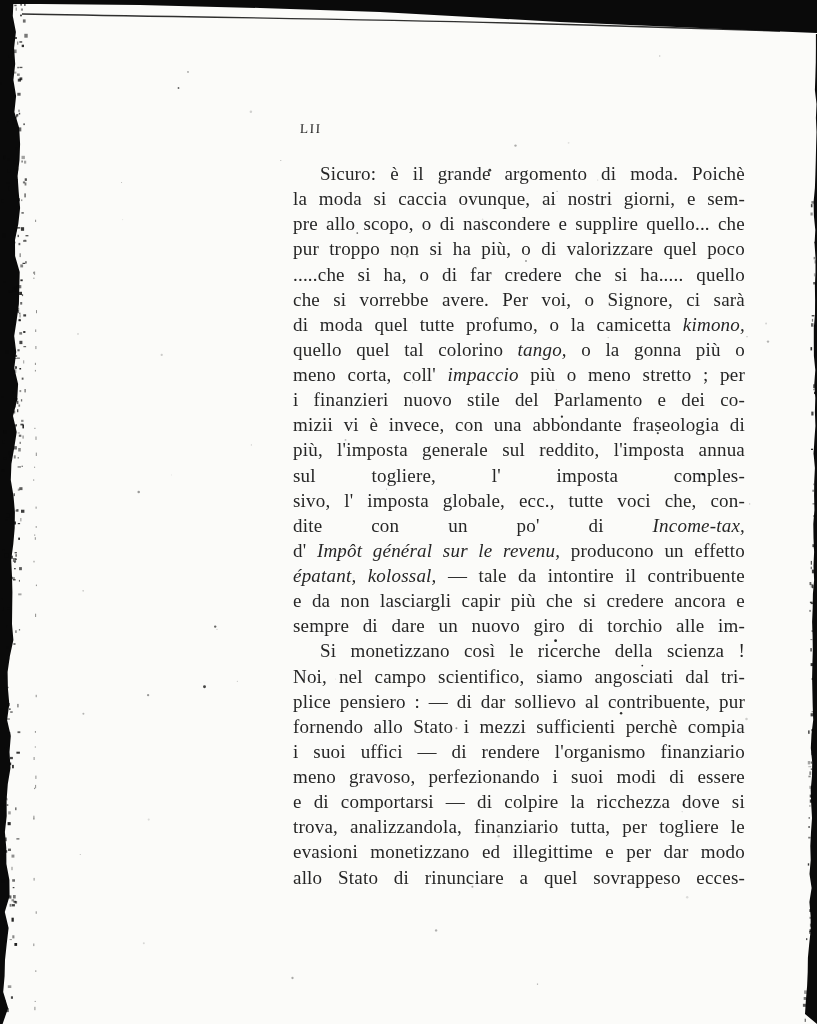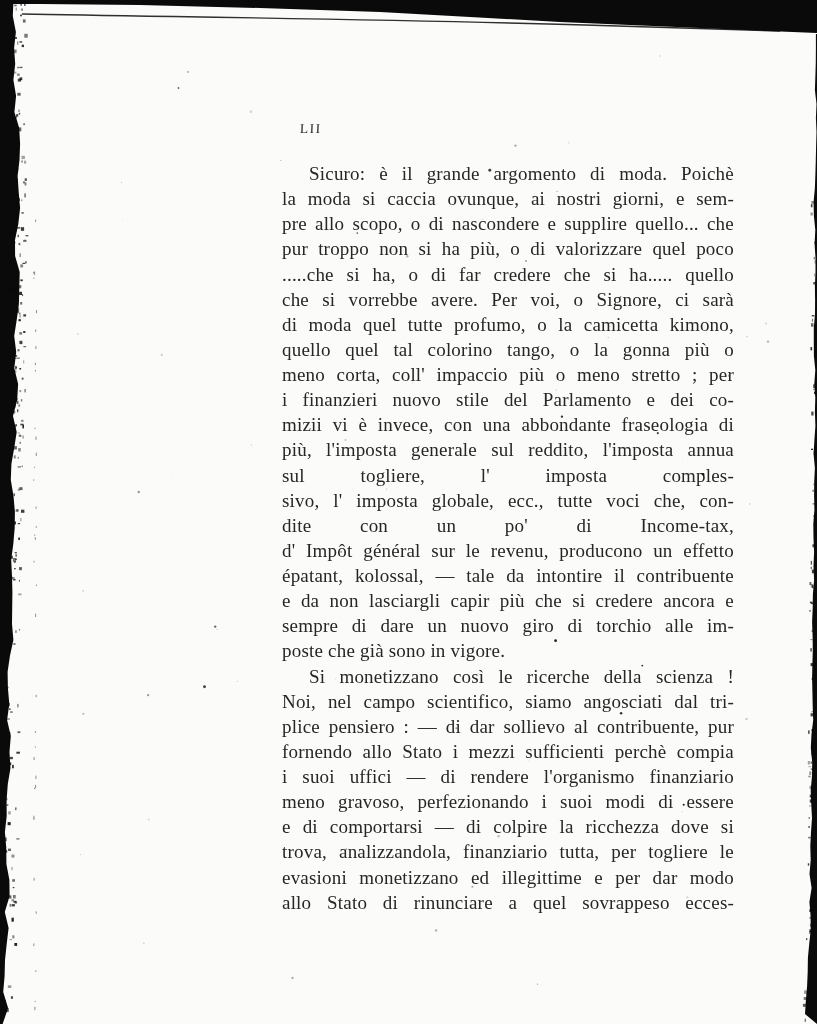--- a/index.html
+++ b/index.html
@@ -14,30 +14,30 @@
     position:relative;width:817px;height:1024px;background:var(--paper);overflow:hidden;
     font-family:"Liberation Serif","DejaVu Serif",serif;color:var(--ink);
   }
   .artifacts{position:absolute;left:0;top:0;z-index:5;pointer-events:none;}
   .pagenum{
     position:absolute;left:300px;top:121px;z-index:2;
     font-size:13.5px;letter-spacing:1.5px;color:var(--ink);
     transform:skewX(-2deg);
   }
   .text-block{
-    position:absolute;left:282px;top:161px;width:452px;z-index:2;
-    font-size:19px;letter-spacing:0.2px;line-height:25.13px;
+    position:absolute;left:293px;top:161px;width:452px;z-index:2;
+    font-size:19px;letter-spacing:0.2px;line-height:25.13px;text-align:center;
   }
   .line{
     display:flex;justify-content:space-between;
     height:25.13px;line-height:25.13px;white-space:pre;
   }
   .line.nojust{display:block;}
   .line.indent{padding-left:27px;}
-  .it{}
+  .it{font-style:italic;}
 </style>
 </head>
 <body>
 
 <div class="page">
   <svg id="artifacts" class="artifacts" width="817" height="1024">
       <polygon points="0,0 817,0 817,33 700,28 560,22 470,17 380,12 260,8 140,5 40,4 0,4" fill="#0a0a0a"></polygon>
       <path d="M22,14 C180,17 380,19 585,25 L780,31" stroke="#0a0a0a" stroke-width="1.4" fill="none" opacity="0.85"></path>
       <polygon points="0,0 13.5,0 12.8,16 15.9,32 14.1,48 15.2,64 13.4,80 16.1,96 14.4,112 19.2,128 20.1,144 19.5,160 17.6,176 18.7,192 20.1,208 18.3,224 15.0,240 15.1,256 19.7,272 19.3,288 18.9,304 16.7,320 14.2,336 16.2,352 14.3,368 18.1,384 17.2,400 13.0,416 16.7,432 14.2,448 11.4,464 10.8,480 13.5,496 14.9,512 14.7,528 13.3,544 11.2,560 12.0,576 12.4,592 12.2,608 12.0,624 13.4,640 9.9,656 7.6,672 7.9,688 9.3,704 7.1,720 10.8,736 9.5,752 10.5,768 7.8,784 6.6,800 6.7,816 4.9,832 6.3,848 6.4,864 9.4,880 9.6,896 4.8,912 8.6,928 6.7,944 5.0,960 4.6,976 3.2,992 8.1,1008 2.6,1024 0,1024" fill="#0a0a0a"></polygon>
       <rect x="12.3" y="935.3" width="2.1" height="3.1" fill="#0a0a0a" opacity="0.48"></rect>
@@ -459,21 +459,20 @@
       <div class="line"><span><span>i</span></span><span><span>finanzieri</span></span><span><span>nuovo</span></span><span><span>stile</span></span><span><span>del</span></span><span><span>Parlamento</span></span><span><span>e</span></span><span><span>dei</span></span><span><span>co-</span></span></div>
       <div class="line"><span><span>mizii</span></span><span><span>vi</span></span><span><span>è</span></span><span><span>invece,</span></span><span><span>con</span></span><span><span>una</span></span><span><span>abbondante</span></span><span><span>fraseologia</span></span><span><span>di</span></span></div>
       <div class="line"><span><span>più,</span></span><span><span>l'imposta</span></span><span><span>generale</span></span><span><span>sul</span></span><span><span>reddito,</span></span><span><span>l'imposta</span></span><span><span>annua</span></span></div>
       <div class="line"><span><span>sul</span></span><span><span>togliere,</span></span><span><span>l'</span></span><span><span>imposta</span></span><span><span>comples-</span></span></div>
       <div class="line"><span><span>sivo,</span></span><span><span>l'</span></span><span><span>imposta</span></span><span><span>globale,</span></span><span><span>ecc.,</span></span><span><span>tutte</span></span><span><span>voci</span></span><span><span>che,</span></span><span><span>con-</span></span></div>
       <div class="line"><span><span>dite</span></span><span><span>con</span></span><span><span>un</span></span><span><span>po'</span></span><span><span>di</span></span><span><span class="it">Income-tax,</span></span></div>
       <div class="line"><span><span>d'</span></span><span><span class="it">Impôt</span></span><span><span class="it">général</span></span><span><span class="it">sur</span></span><span><span class="it">le</span></span><span><span class="it">revenu,</span></span><span><span>producono</span></span><span><span>un</span></span><span><span>effetto</span></span></div>
       <div class="line"><span><span class="it">épatant,</span></span><span><span class="it">kolossal,</span></span><span><span>—</span></span><span><span>tale</span></span><span><span>da</span></span><span><span>intontire</span></span><span><span>il</span></span><span><span>contribuente</span></span></div>
       <div class="line"><span><span>e</span></span><span><span>da</span></span><span><span>non</span></span><span><span>lasciargli</span></span><span><span>capir</span></span><span><span>più</span></span><span><span>che</span></span><span><span>si</span></span><span><span>credere</span></span><span><span>ancora</span></span><span><span>e</span></span></div>
       <div class="line"><span><span>sempre</span></span><span><span>di</span></span><span><span>dare</span></span><span><span>un</span></span><span><span>nuovo</span></span><span><span>giro</span></span><span><span>di</span></span><span><span>torchio</span></span><span><span>alle</span></span><span><span>im-</span></span></div>
-      <div class="line nojust"><span>poste che già sono in vigore.</span></div>
       <div class="line indent"><span><span>Si</span></span><span><span>monetizzano</span></span><span><span>così</span></span><span><span>le</span></span><span><span>ricerche</span></span><span><span>della</span></span><span><span>scienza</span></span><span><span>!</span></span></div>
       <div class="line"><span><span>Noi,</span></span><span><span>nel</span></span><span><span>campo</span></span><span><span>scientifico,</span></span><span><span>siamo</span></span><span><span>angosciati</span></span><span><span>dal</span></span><span><span>tri-</span></span></div>
       <div class="line"><span><span>plice</span></span><span><span>pensiero</span></span><span><span>:</span></span><span><span>—</span></span><span><span>di</span></span><span><span>dar</span></span><span><span>sollievo</span></span><span><span>al</span></span><span><span>contribuente,</span></span><span><span>pur</span></span></div>
       <div class="line"><span><span>fornendo</span></span><span><span>allo</span></span><span><span>Stato</span></span><span><span>i</span></span><span><span>mezzi</span></span><span><span>sufficienti</span></span><span><span>perchè</span></span><span><span>compia</span></span></div>
       <div class="line"><span><span>i</span></span><span><span>suoi</span></span><span><span>uffici</span></span><span><span>—</span></span><span><span>di</span></span><span><span>rendere</span></span><span><span>l'organismo</span></span><span><span>finanziario</span></span></div>
       <div class="line"><span><span>meno</span></span><span><span>gravoso,</span></span><span><span>perfezionando</span></span><span><span>i</span></span><span><span>suoi</span></span><span><span>modi</span></span><span><span>di</span></span><span><span>essere</span></span></div>
       <div class="line"><span><span>e</span></span><span><span>di</span></span><span><span>comportarsi</span></span><span><span>—</span></span><span><span>di</span></span><span><span>colpire</span></span><span><span>la</span></span><span><span>ricchezza</span></span><span><span>dove</span></span><span><span>si</span></span></div>
       <div class="line"><span><span>trova,</span></span><span><span>analizzandola,</span></span><span><span>finanziario</span></span><span><span>tutta,</span></span><span><span>per</span></span><span><span>togliere</span></span><span><span>le</span></span></div>
       <div class="line"><span><span>evasioni</span></span><span><span>monetizzano</span></span><span><span>ed</span></span><span><span>illegittime</span></span><span><span>e</span></span><span><span>per</span></span><span><span>dar</span></span><span><span>modo</span></span></div>
       <div class="line"><span><span>allo</span></span><span><span>Stato</span></span><span><span>di</span></span><span><span>rinunciare</span></span><span><span>a</span></span><span><span>quel</span></span><span><span>sovrappeso</span></span><span><span>ecces-</span></span></div>

